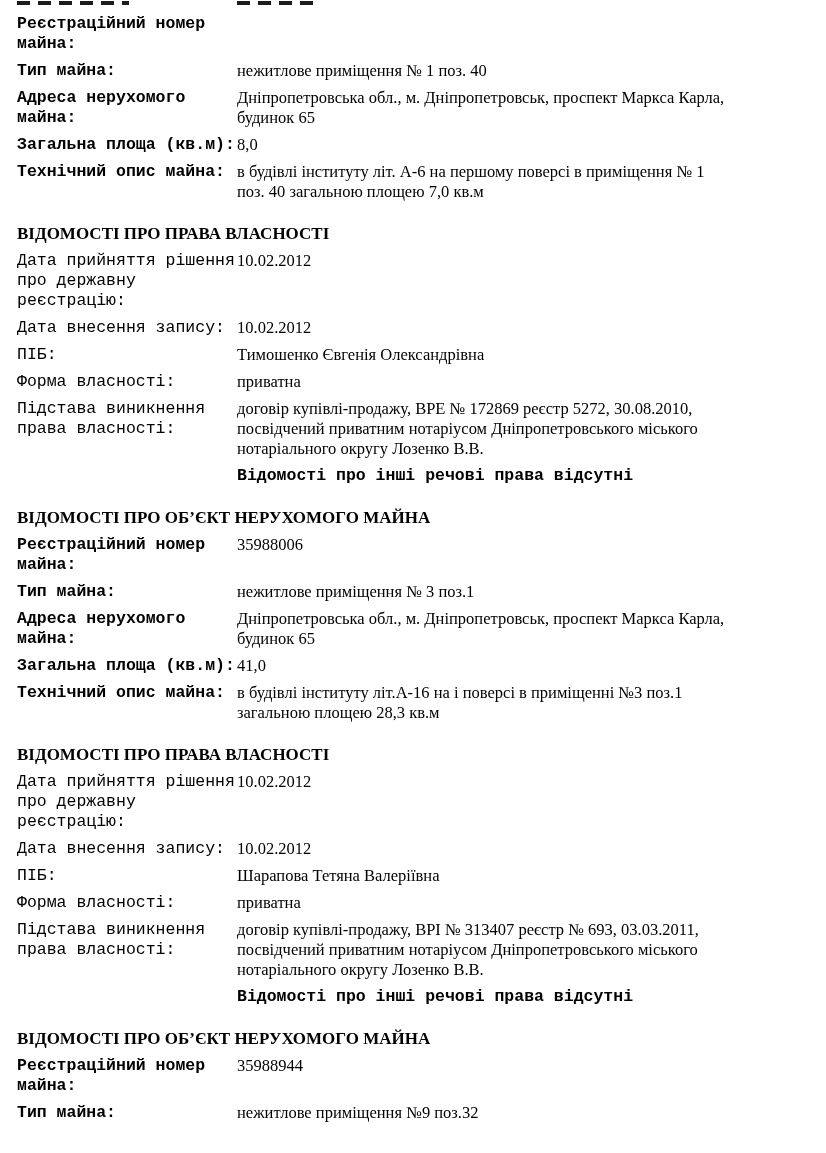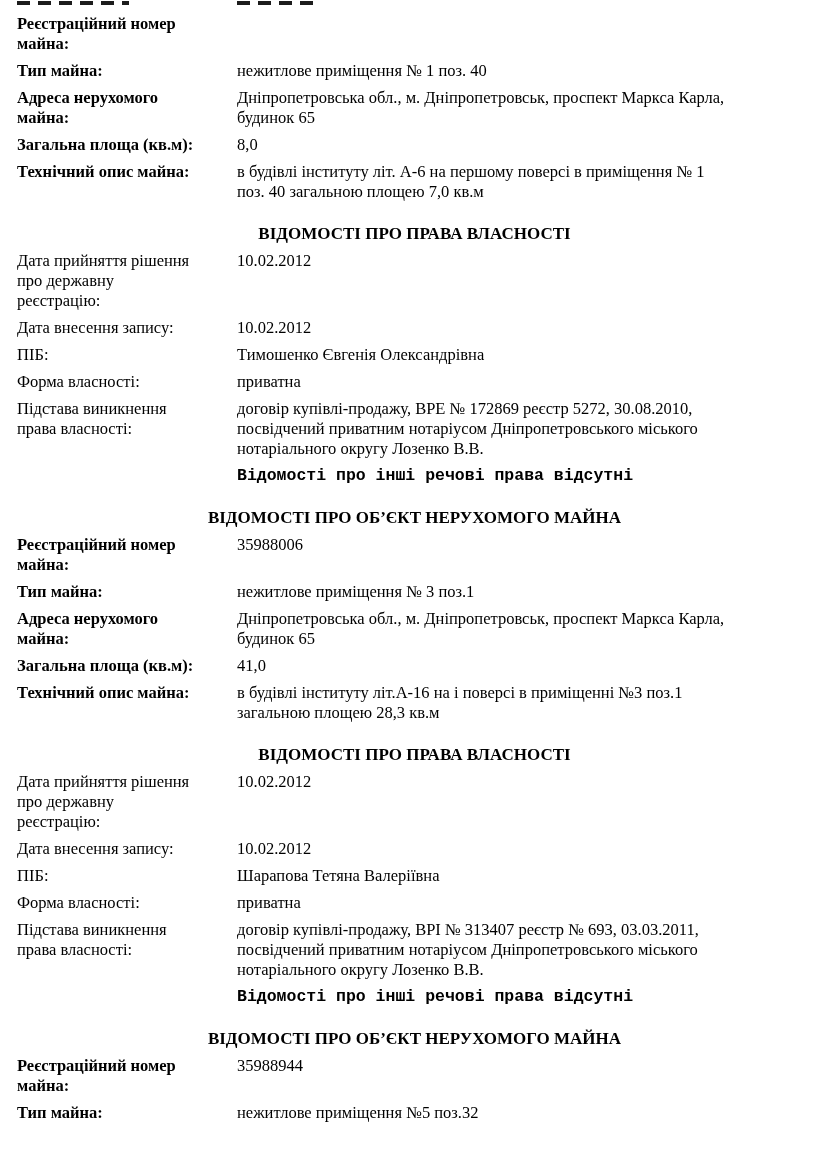--- a/index.html
+++ b/index.html
@@ -40,32 +40,32 @@
 
   .row {
     display: flex;
     align-items: flex-start;
     margin-bottom: 7px;
   }
   .label {
     flex: 0 0 220px;
     width: 220px;
     white-space: pre;
+    font-family: Liberation Mono, monospace;
   }
   .obj .label {
     font-weight: bold;
   }
   .value {
     flex: 1 1 auto;
     white-space: pre;
   }
   .heading {
     font-weight: bold;
     font-size: 17px;
-    text-align: center;
     margin: 22px 0 7px 0;
   }
   .note-row .value {
     font-weight: bold;
     font-family: Liberation Mono, monospace;
   }
 </style>
 </head>
 <body>
 
@@ -193,16 +193,16 @@
 
   <div class="heading">ВІДОМОСТІ ПРО ОБ’ЄКТ НЕРУХОМОГО МАЙНА</div>
 
   <div class="row obj">
     <div class="label">Реєстраційний номер
 майна:</div>
     <div class="value">35988944</div>
   </div>
   <div class="row obj">
     <div class="label">Тип майна:</div>
-    <div class="value">нежитлове приміщення №5 поз.32</div>
+    <div class="value">нежитлове приміщення №9 поз.32</div>
   </div>
 
 </div>
 
 </body></html>

